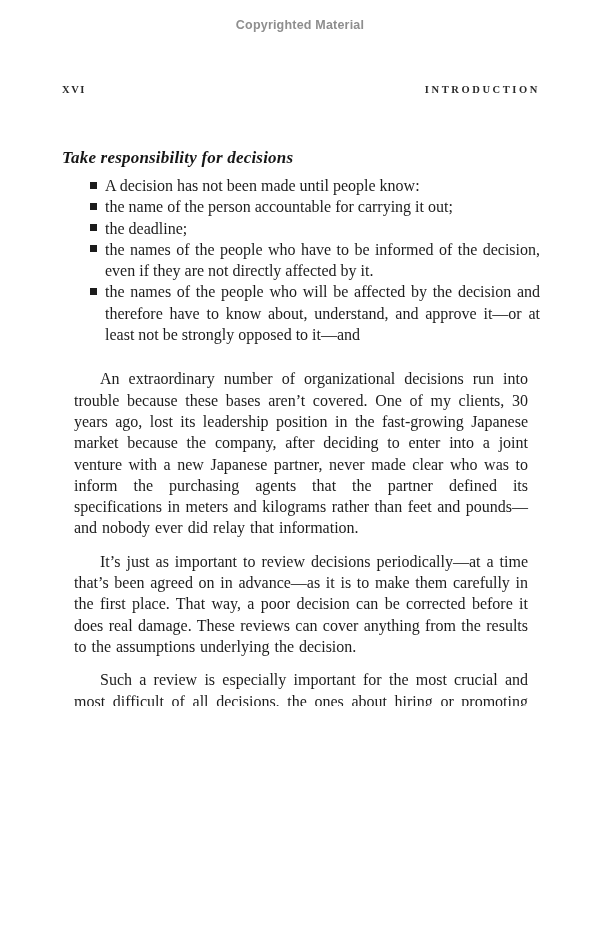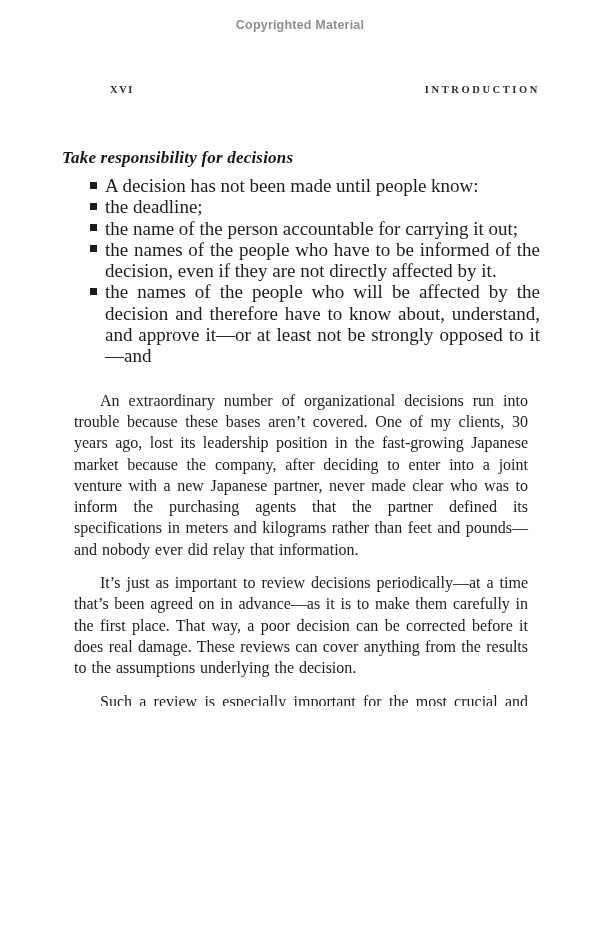--- a/index.html
+++ b/index.html
@@ -35,21 +35,21 @@
     top: 84px;
     left: 62px;
     right: 60px;
     display: flex;
     justify-content: space-between;
     align-items: baseline;
     font-size: 10.5px;
     font-weight: bold;
     color: #2a2a2a;
   }
-  .running-header .folio { letter-spacing: 1.6px; margin-left: 48px; }
+  .running-header .folio { letter-spacing: 1.6px; }
   .running-header .chapter { letter-spacing: 2.6px; }
 
   .content {
     position: absolute;
     top: 148px;
     left: 62px;
     right: 60px;
   }
 
   .section-heading {
@@ -58,21 +58,21 @@
     font-weight: bold;
     color: #171717;
     margin: 0 0 7px 0;
     letter-spacing: 0.2px;
   }
 
   ul.decision-list {
     list-style: none;
     margin: 0 0 0 28px;
     padding: 0;
-    font-size: 19px;
+    font-size: 16px;
     line-height: 21.3px;
   }
   ul.decision-list li {
     position: relative;
     padding-left: 15px;
     text-align: justify;
     color: #1c1c1c;
   }
   ul.decision-list li .square {
     position: absolute;
@@ -112,25 +112,25 @@
 
     <h2 class="section-heading">Take responsibility for decisions</h2>
 
     <ul class="decision-list">
       <li>
         <span class="square"></span>
         <span>A decision has not been made until people know:</span>
       </li>
       <li>
         <span class="square"></span>
-        <span>the deadline;</span>
+        <span>the name of the person accountable for carrying it out;</span>
       </li>
       <li>
         <span class="square"></span>
-        <span>the name of the person accountable for carrying it out;</span>
+        <span>the deadline;</span>
       </li>
       <li>
         <span class="square"></span>
         <span>the names of the people who have to be informed of the decision, even if they are not directly affected by it.</span>
       </li>
       <li>
         <span class="square"></span>
         <span>the names of the people who will be affected by the decision and therefore have to know about, understand, and approve it—or at least not be strongly opposed to it—and</span>
       </li>
     </ul>

